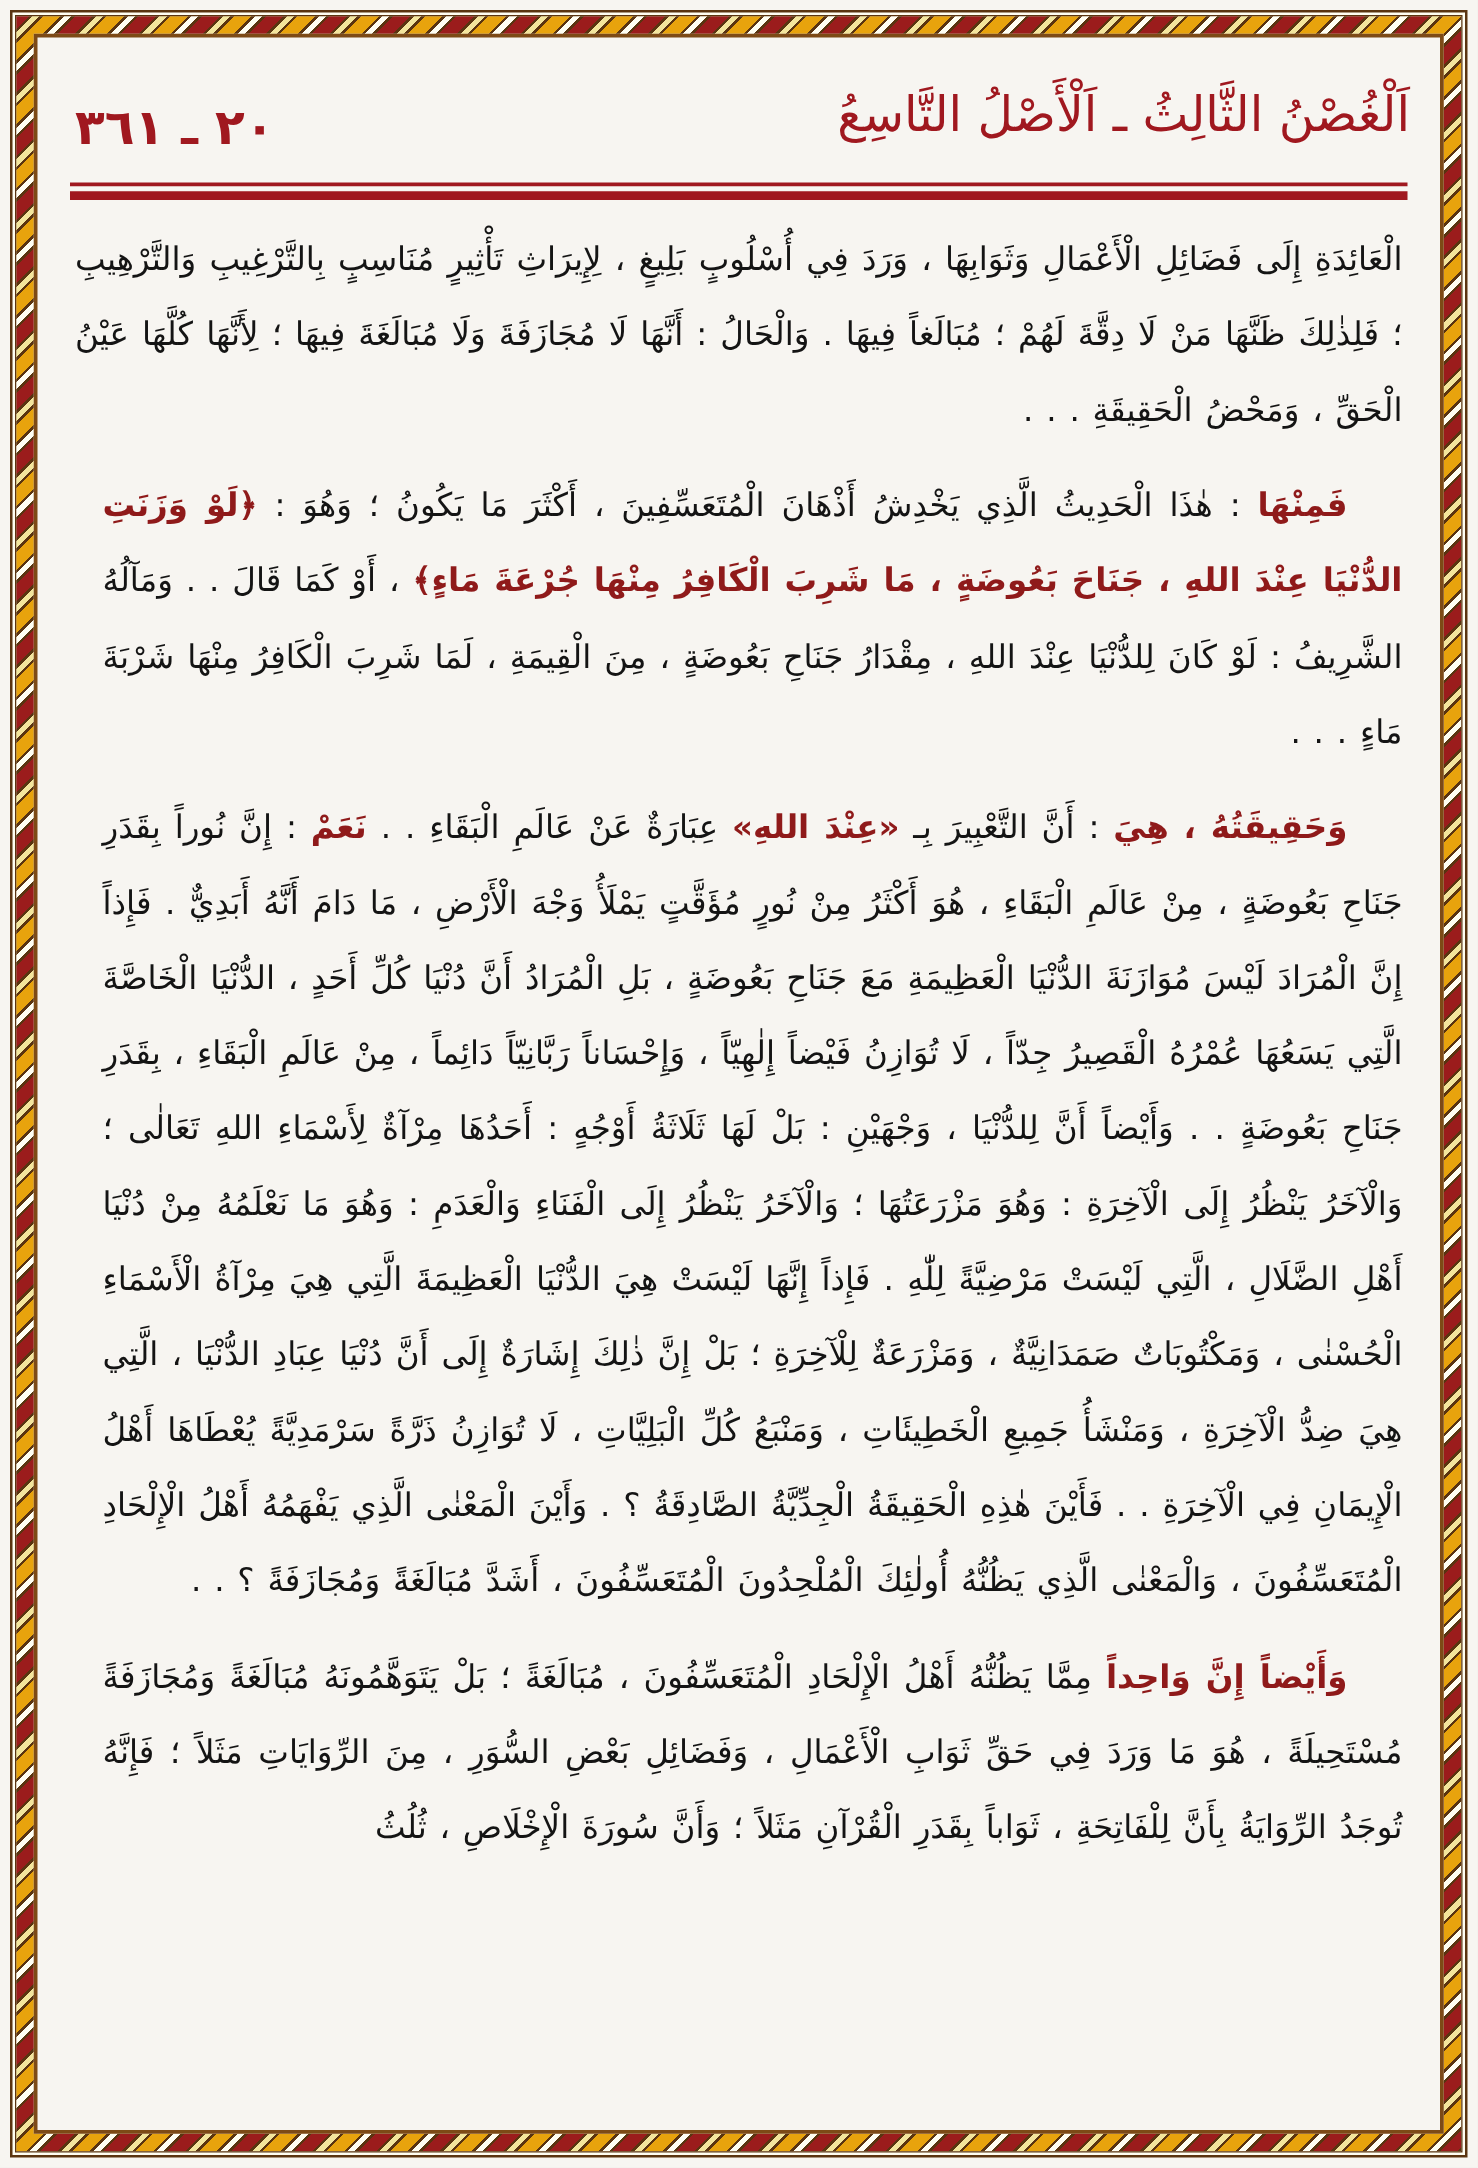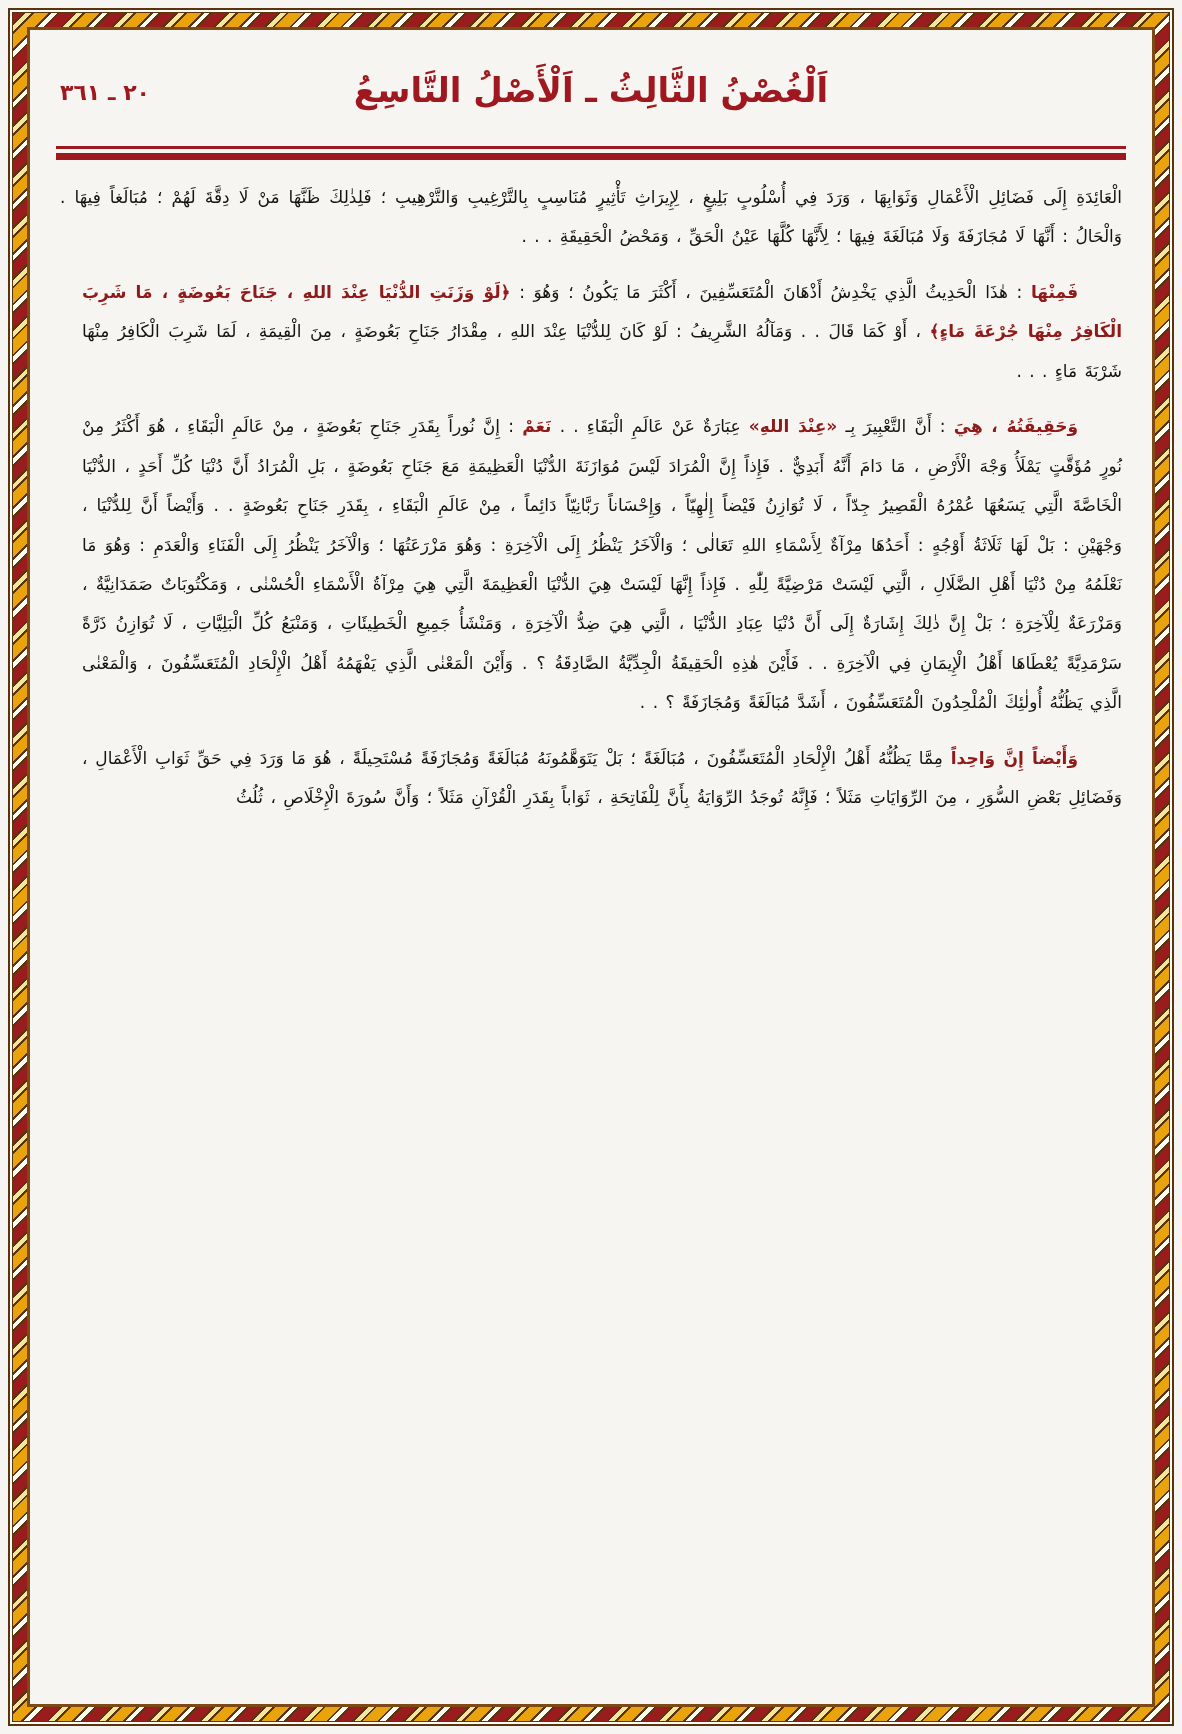--- a/index.html
+++ b/index.html
@@ -31,38 +31,38 @@
   .frame-inner{
     height:100%;box-sizing:border-box;overflow:hidden;
     border:3px solid #7D4A16;
     background:var(--page-background,#F7F5F1);
     padding:16px 24px 10px 24px;
   }
   .header{position:relative;margin-top:24px;height:60px;}
   .page-numbers{
     position:absolute;left:6px;top:10px;
     direction:rtl;
-    font-size:22px;font-weight:bold;
+    font-size:39px;font-weight:bold;
     color:var(--heading-red,#A0181F);
     letter-spacing:2px;
   }
   .title{
-    margin:0;text-align:center;direction:rtl;
-    font-size:34px;font-weight:bold;
+    margin:0;text-align:right;direction:rtl;
+    font-size:39px;font-weight:normal;
     color:var(--heading-red,#A0181F);
   }
   .rule{margin:16px 2px 18px 2px;}
   .rule-thin{height:3px;background:var(--heading-red,#A0181F);}
   .rule-gap{height:4px;}
   .rule-thick{height:7px;background:var(--heading-red,#A0181F);}
   .body-text{
     direction:rtl;
     padding:0 6px;
     color:var(--text-black,#141414);
-    font-size:17px;line-height:2.32;
+    font-size:26px;line-height:2.32;
     word-spacing:2px;
   }
   .para{margin:0 0 16px 0;text-align:justify;}
   .para.indent{text-indent:44px;margin-left:22px;}
   .run-red{color:var(--quote-red,#8F1A1A);font-weight:bold;}
   .run-black{color:var(--text-black,#141414);}
 </style>
 </head>
 <body>
 

